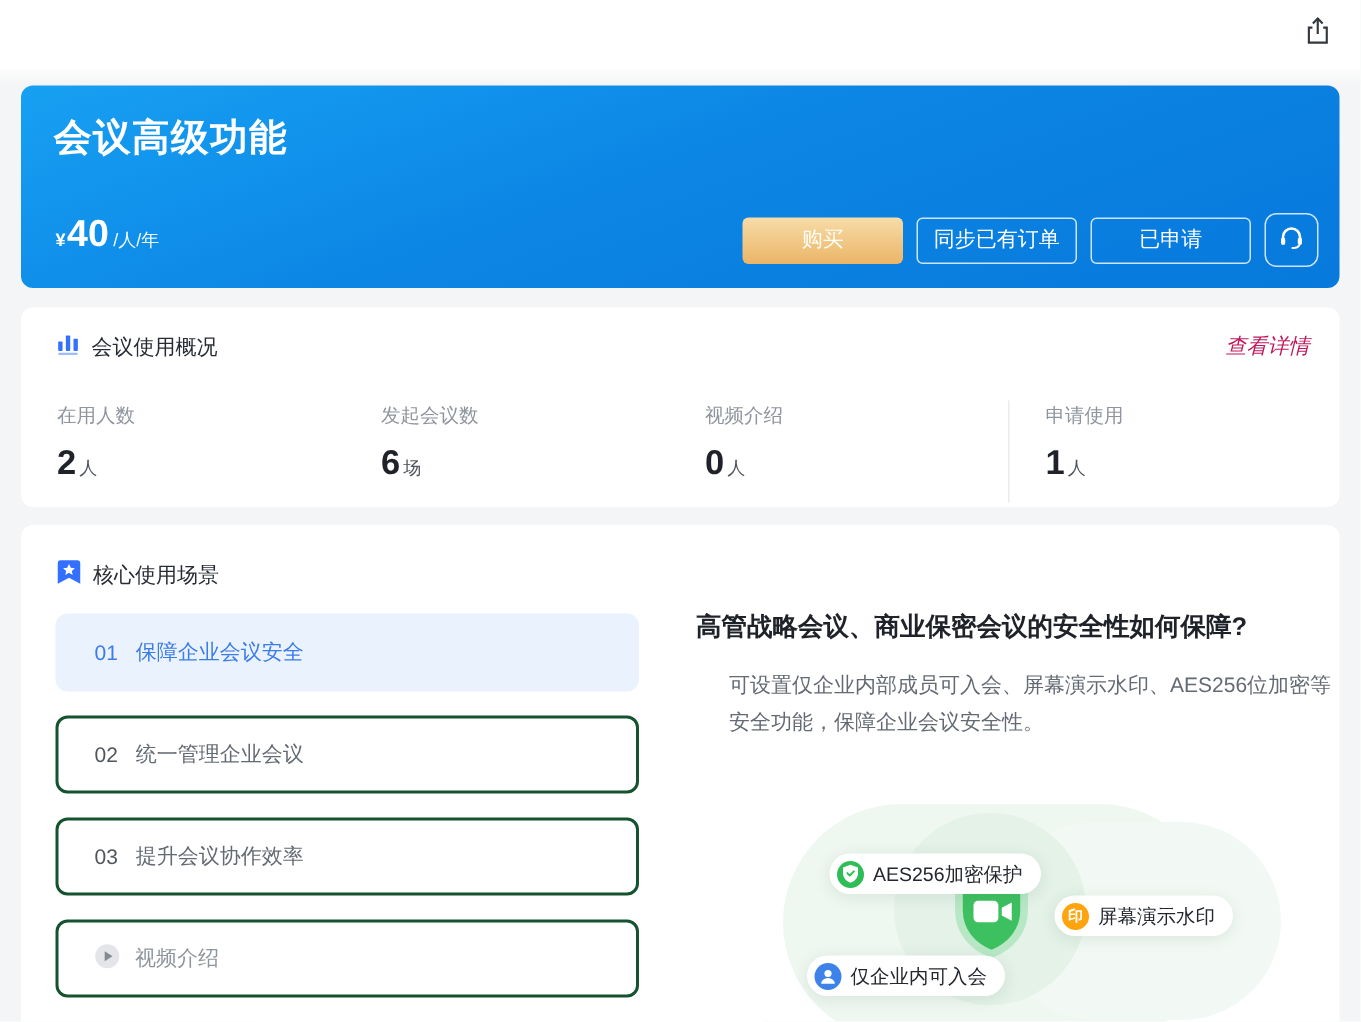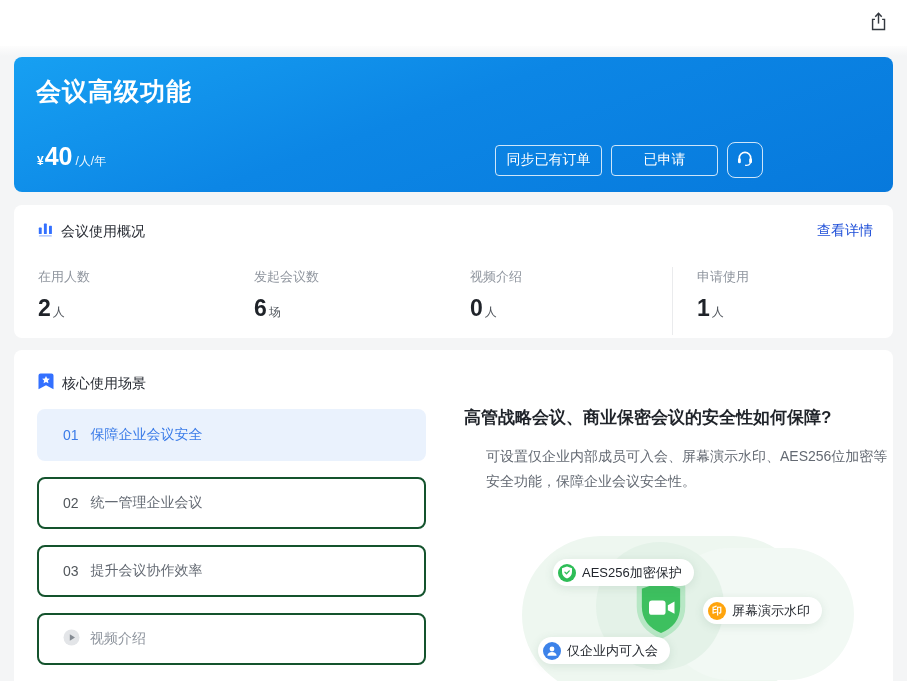--- a/index.html
+++ b/index.html
@@ -51,21 +51,21 @@
     width:36px; height:36px; border-radius:8px; border:1px solid rgba(255,255,255,0.8);
     display:flex; align-items:center; justify-content:center; cursor:pointer; margin-right:0;
   }
   
   .card { position:absolute; left:14px; width:879px; background:#fff; border-radius:8px; }
   .card-usage { top:205px; height:133px; }
   .card-scenario { top:350px; height:345px; }
   .card-head { position:absolute; left:24px; display:flex; align-items:center;justify-content:flex-end; }
   .card-head .ttl { font-size:14px; color:#272B33; margin-left:8px; }
   .link-detail {
-    position:absolute; right:20px; top:17px; font-size:14px; color:#1d4ed8; cursor:pointer;
+    position:absolute; right:20px; top:17px; font-size:14px; color:#be185d; cursor:pointer;font-style:italic;
   }
   
   .stat { position:absolute; top:63px; }
   .stat .lbl { font-size:13px; color:#8F959E; }
   .stat .valrow { margin-top:9px; display:flex; align-items:baseline; }
   .stat .val { font-size:23px; font-weight:700; color:#1F2329; }
   .stat .unit { font-size:12px; color:#51565D; margin-left:2px; }
   .stat-divider { position:absolute; left:658px; top:62px; width:1px; height:68px; background:#EAEBED; }
   
   .sc-item {
@@ -100,21 +100,21 @@
     box-shadow:0 2px 10px rgba(70,120,90,0.14); font-size:13px; color:#23272E;
     white-space:nowrap;
   }
   .pill .ic {
     width:18px; height:18px; border-radius:50%; margin-right:6px;
     display:flex; align-items:center; justify-content:center; flex:none;
   }
   .pill .ic.green { background:#2EBD57; }
   .pill .ic.orange { background:#FFA40C; color:#fff; font-size:10px; font-weight:700; }
   .pill .ic.blue { background:#3C82E9; }
-  .pill-aes { left:89px; top:39px; }
+  .pill-aes { left:89px; top:49px; }
   .pill-wm { left:239px; top:77px; }
   .pill-member { left:74px; top:117px; }
 </style>
 </head>
 <body>
 
 <div id="screen">
 
   <div class="topbar"></div>
   <div class="topbar-fade"></div>
@@ -129,20 +129,21 @@
   </div>
 
   <div class="banner">
     <div class="banner-title">会议高级功能</div>
     <div class="banner-price">
       <span class="cur">¥</span>
       <span class="amt">40</span>
       <span class="unit">/人/年</span>
     </div>
     <div class="banner-actions">
+      <div class="btn btn-buy">购买</div>
       <div class="btn btn-ghost">同步已有订单</div>
       <div class="btn btn-ghost">已申请</div>
       <div class="btn-icon">
         <span>
           <svg width="20" height="20" viewBox="0 0 24 24" fill="none">
             <path d="M5.2 14 V12 a6.8 6.8 0 0 1 13.6 0 V14" stroke="#fff" stroke-width="2" stroke-linecap="round"></path>
             <rect x="3.6" y="12.4" width="3.4" height="6" rx="1.7" fill="#fff"></rect>
             <rect x="17" y="12.4" width="3.4" height="6" rx="1.7" fill="#fff"></rect>
             <path d="M18.2 18.6 a5.2 3.6 0 0 1 -5.4 2.2" stroke="#fff" stroke-width="1.7" fill="none" stroke-linecap="round"></path>
           </svg>

